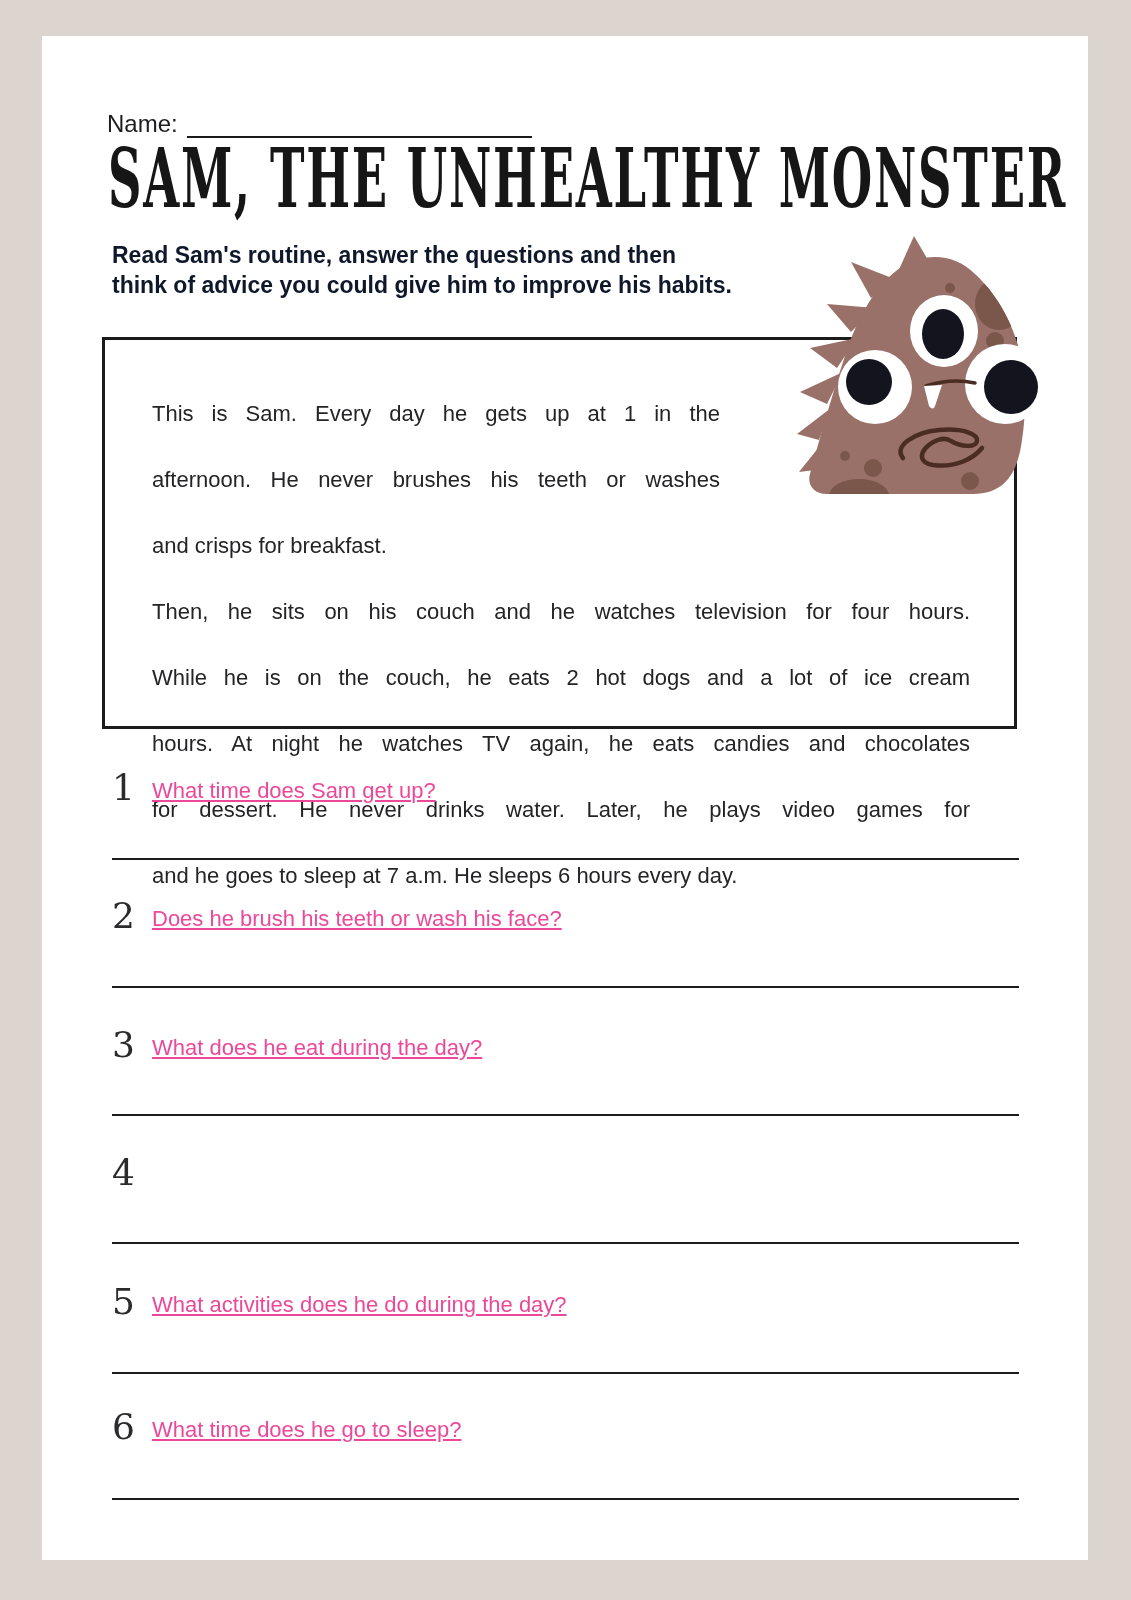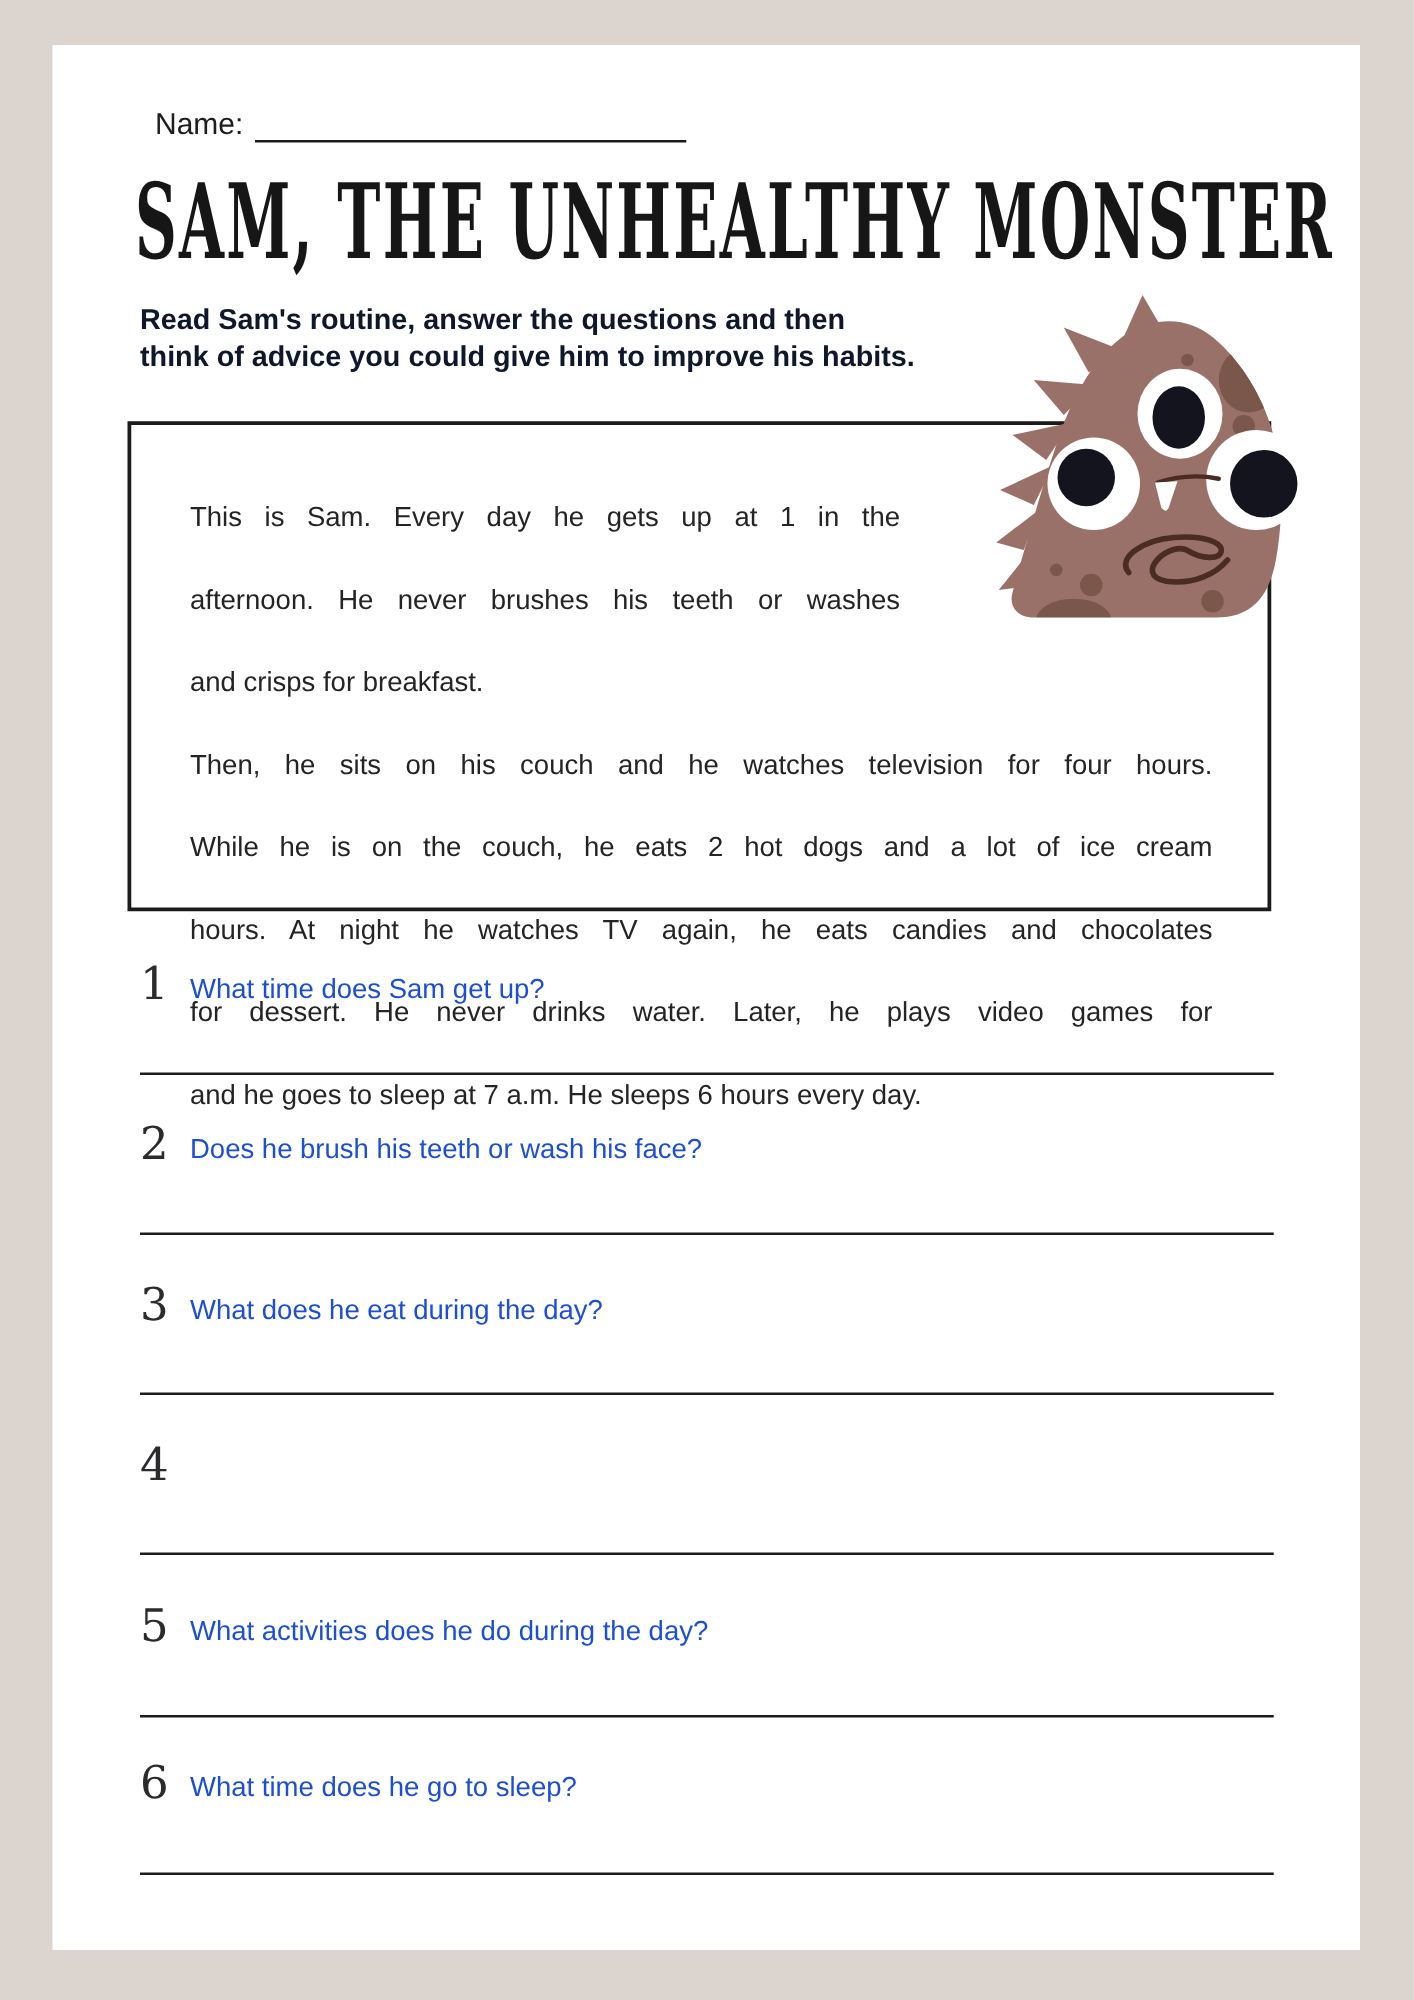--- a/index.html
+++ b/index.html
@@ -12,21 +12,21 @@
     position:relative;
   }
   .page{
     position:absolute;left:42px;top:36px;width:1046px;height:1524px;
     background:#ffffff;
   }
   
   .field{
     position:absolute;top:46px;display:flex;align-items:flex-end;gap:9px;height:32px;
   }
-  .field-name{left:82px;}
+  .field-name{left:65px;margin-top:24px;}
   .field-date{left:595px;}
   .field-label{font-size:24px;line-height:28px;color:#1d1d1f;}
   .write-line{border-bottom:2px solid #1a1a1a;height:26px;}
   .name-line{width:345px;}
   .date-line{width:286px;}
   
   .title{
     position:absolute;left:66px;top:100px;
     font-family:"DejaVu Serif", serif;font-weight:700;
     font-size:80px;line-height:1;letter-spacing:3px;color:#161616;
@@ -57,21 +57,21 @@
     position:absolute;left:751px;top:198px;width:252px;height:266px;z-index:3;
   }
   
   .question{
     position:absolute;left:70px;display:flex;gap:12px;align-items:flex-start;
   }
   .q-num{
     font-family:"DejaVu Serif", serif;font-size:36px;line-height:36px;
     width:28px;flex:0 0 28px;color:#2b2b2d;margin-top:-5px;
   }
-  .q-text{font-size:22px;line-height:28px;padding-top:2px;color:#1d4ed8;}
+  .q-text{font-size:22px;line-height:28px;padding-top:2px;color:#ec4899;text-decoration:underline;}
   .answer-line{
     position:absolute;left:70px;width:907px;height:0;
     border-top:2px solid #1c1c1e;
   }
   .q1{top:739px;} .l1{top:822px;}
   .q2{top:867px;} .l2{top:950px;}
   .q3{top:996px;} .l3{top:1078px;}
   .q4{top:1124px;} .l4{top:1206px;}
   .q5{top:1253px;} .l5{top:1336px;}
   .q6{top:1378px;} .l6{top:1462px;}

